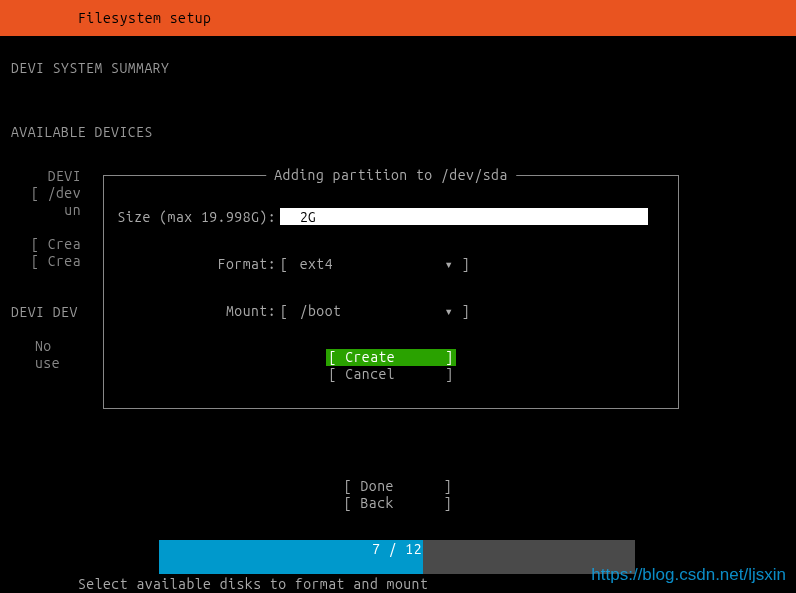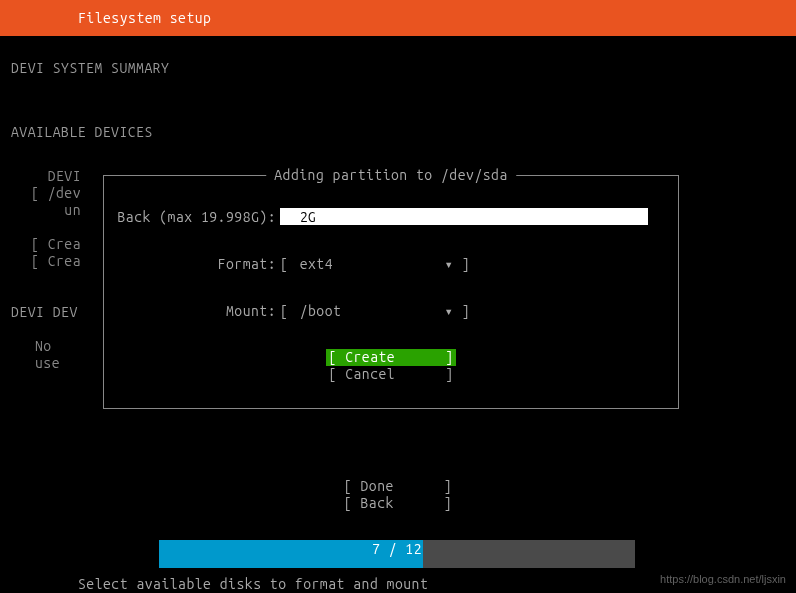--- a/index.html
+++ b/index.html
@@ -17,21 +17,21 @@
       overflow: hidden;
       position: relative;
       letter-spacing: 0.5px;
     }
     .header-bar {
       background: #e95420;
       height: 36px;
       display: flex;
       align-items: center;
       padding-left: 78px;
-      color: #ffffff;
+      color: #000000;
     }
     .section-heading {
       color: #9a9a9a;
       margin-left: 11px;
     }
     .indented {
       margin-left: 35px;
       color: #888888;
     }
     .content {
@@ -143,21 +143,21 @@
       width: 100%;
       text-align: center;
       color: #aaaaaa;
       line-height: 17px;
     }
     .progress-bar {
       position: absolute;
       top: 540px;
       left: 159px;
       width: 476px;
-      height: 28px;
+      height: 34px;
       background: #4a4a4a;
       display: flex;
     }
     .progress-fill {
       background: #0099cc;
       height: 100%;
       width: 55.5%;
     }
     .progress-text {
       position: absolute;
@@ -170,22 +170,22 @@
     .footer-hint {
       position: absolute;
       top: 576px;
       left: 78px;
       color: #aaaaaa;
     }
     .watermark {
       position: absolute;
       bottom: 8px;
       right: 10px;
-      color: #737373;
-      font-size: 11px;
+      color: #0ea5e9;
+      font-size: 17px;
       font-family: Arial, sans-serif;
       letter-spacing: 0;
       opacity: 0.85;
     }
   </style>
 </head>
 <body>
 
 <div class="header-bar">
   <span>Filesystem setup</span>
@@ -209,21 +209,21 @@
   <div class="row"></div>
   <div class="section-heading" style="margin-left:0;text-align:left">DEVI DEV</div>
   <div class="row"></div>
   <div class="row" style="text-align:left;padding-left:24px">No use</div>
 </div>
 
 <div class="modal">
   <div class="modal-title">Adding partition to /dev/sda</div>
   <div class="modal-content">
     <div class="field-row">
-      <div class="field-label">Back (max 19.998G):</div>
+      <div class="field-label">Size (max 19.998G):</div>
       <input class="size-input" type="text" value="2G" style="">
     </div>
     <div class="field-row">
       <div class="field-label">Format:</div>
       <div class="dropdown-wrap">
         <span class="bracket">[&nbsp;</span>
           <span class="dropdown-value">ext4</span>
           <span class="dropdown-arrow">▾&nbsp;</span>
           <span class="bracket">]</span>
       </div>

